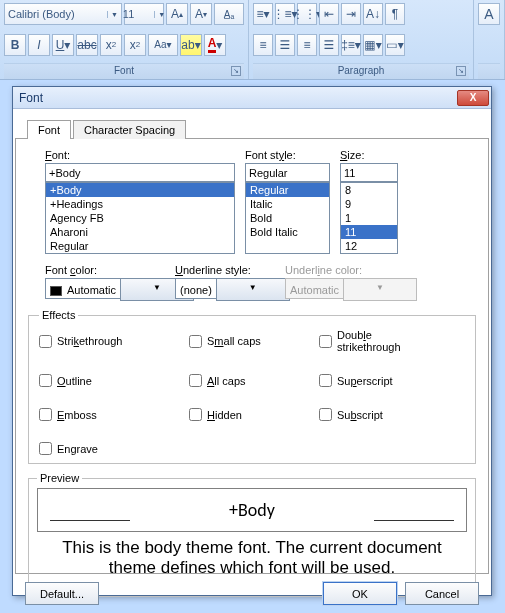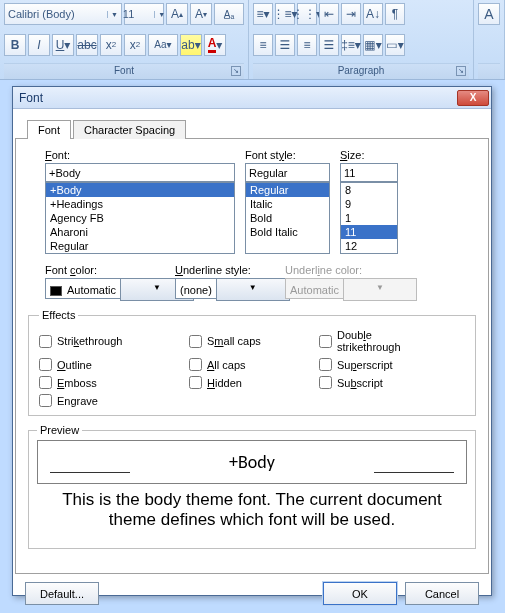--- a/index.html
+++ b/index.html
@@ -42,21 +42,21 @@
   .listitem.sel { background: #3a72c8; color: #fff; }
 
   .dropdown { display: flex; height: 21px; }
   .dropdown .val { border: 1px solid #7a8fa6; border-right: none; padding: 2px 4px; flex: 1; background: #fff; display: flex; align-items: flex-end; }
   .dropdown .btn { border: 1px solid #7a8fa6; width: 17px; background: linear-gradient(#f6f8fb,#dbe4f0); text-align: center; font-size: 8px; line-height: 18px; }
   .dropdown.disabled .val, .dropdown.disabled .btn { color: #9a9a9a; border-color: #bcbcbc; background: #f4f4f4; }
   .colorbox { width: 12px; height: 10px; border: 1px solid #555; margin-right: 5px; display: inline-block; }
 
   fieldset.effects { border: 1px solid #c0c0c0; margin-top: 10px; padding: 6px 10px 8px; }
   fieldset.effects legend { padding: 0 3px; }
-  .eff-grid { display: grid; grid-template-columns: 150px 130px 110px; row-gap: 5px; margin-top: 2px; }
+  .eff-grid { display: grid; grid-template-columns: 150px 130px 110px; row-gap: 21px; margin-top: 2px; }
   .chk { display: flex; align-items: center; gap: 5px; }
   .chk input { margin: 0; }
 
   fieldset.preview { border: 1px solid #c0c0c0; margin-top: 8px; padding: 4px 8px 18px; }
   fieldset.preview legend { padding: 0 3px; }
   .pvbox { border: 1px solid #808080; height: 44px; display: flex; align-items: center; justify-content: center; font-family: Calibri, sans-serif; font-size: 18px; position: relative; }
   .pvline { position: absolute; bottom: 10px; width: 80px; height: 1px; background: #333; }
   .pvline.left { left: 12px; } .pvline.right { right: 12px; }
   .pvdesc { text-align: center; font-size: 17px; margin: 6px 0 0; }
   .disabled-label { color: #9a9a9a; }

